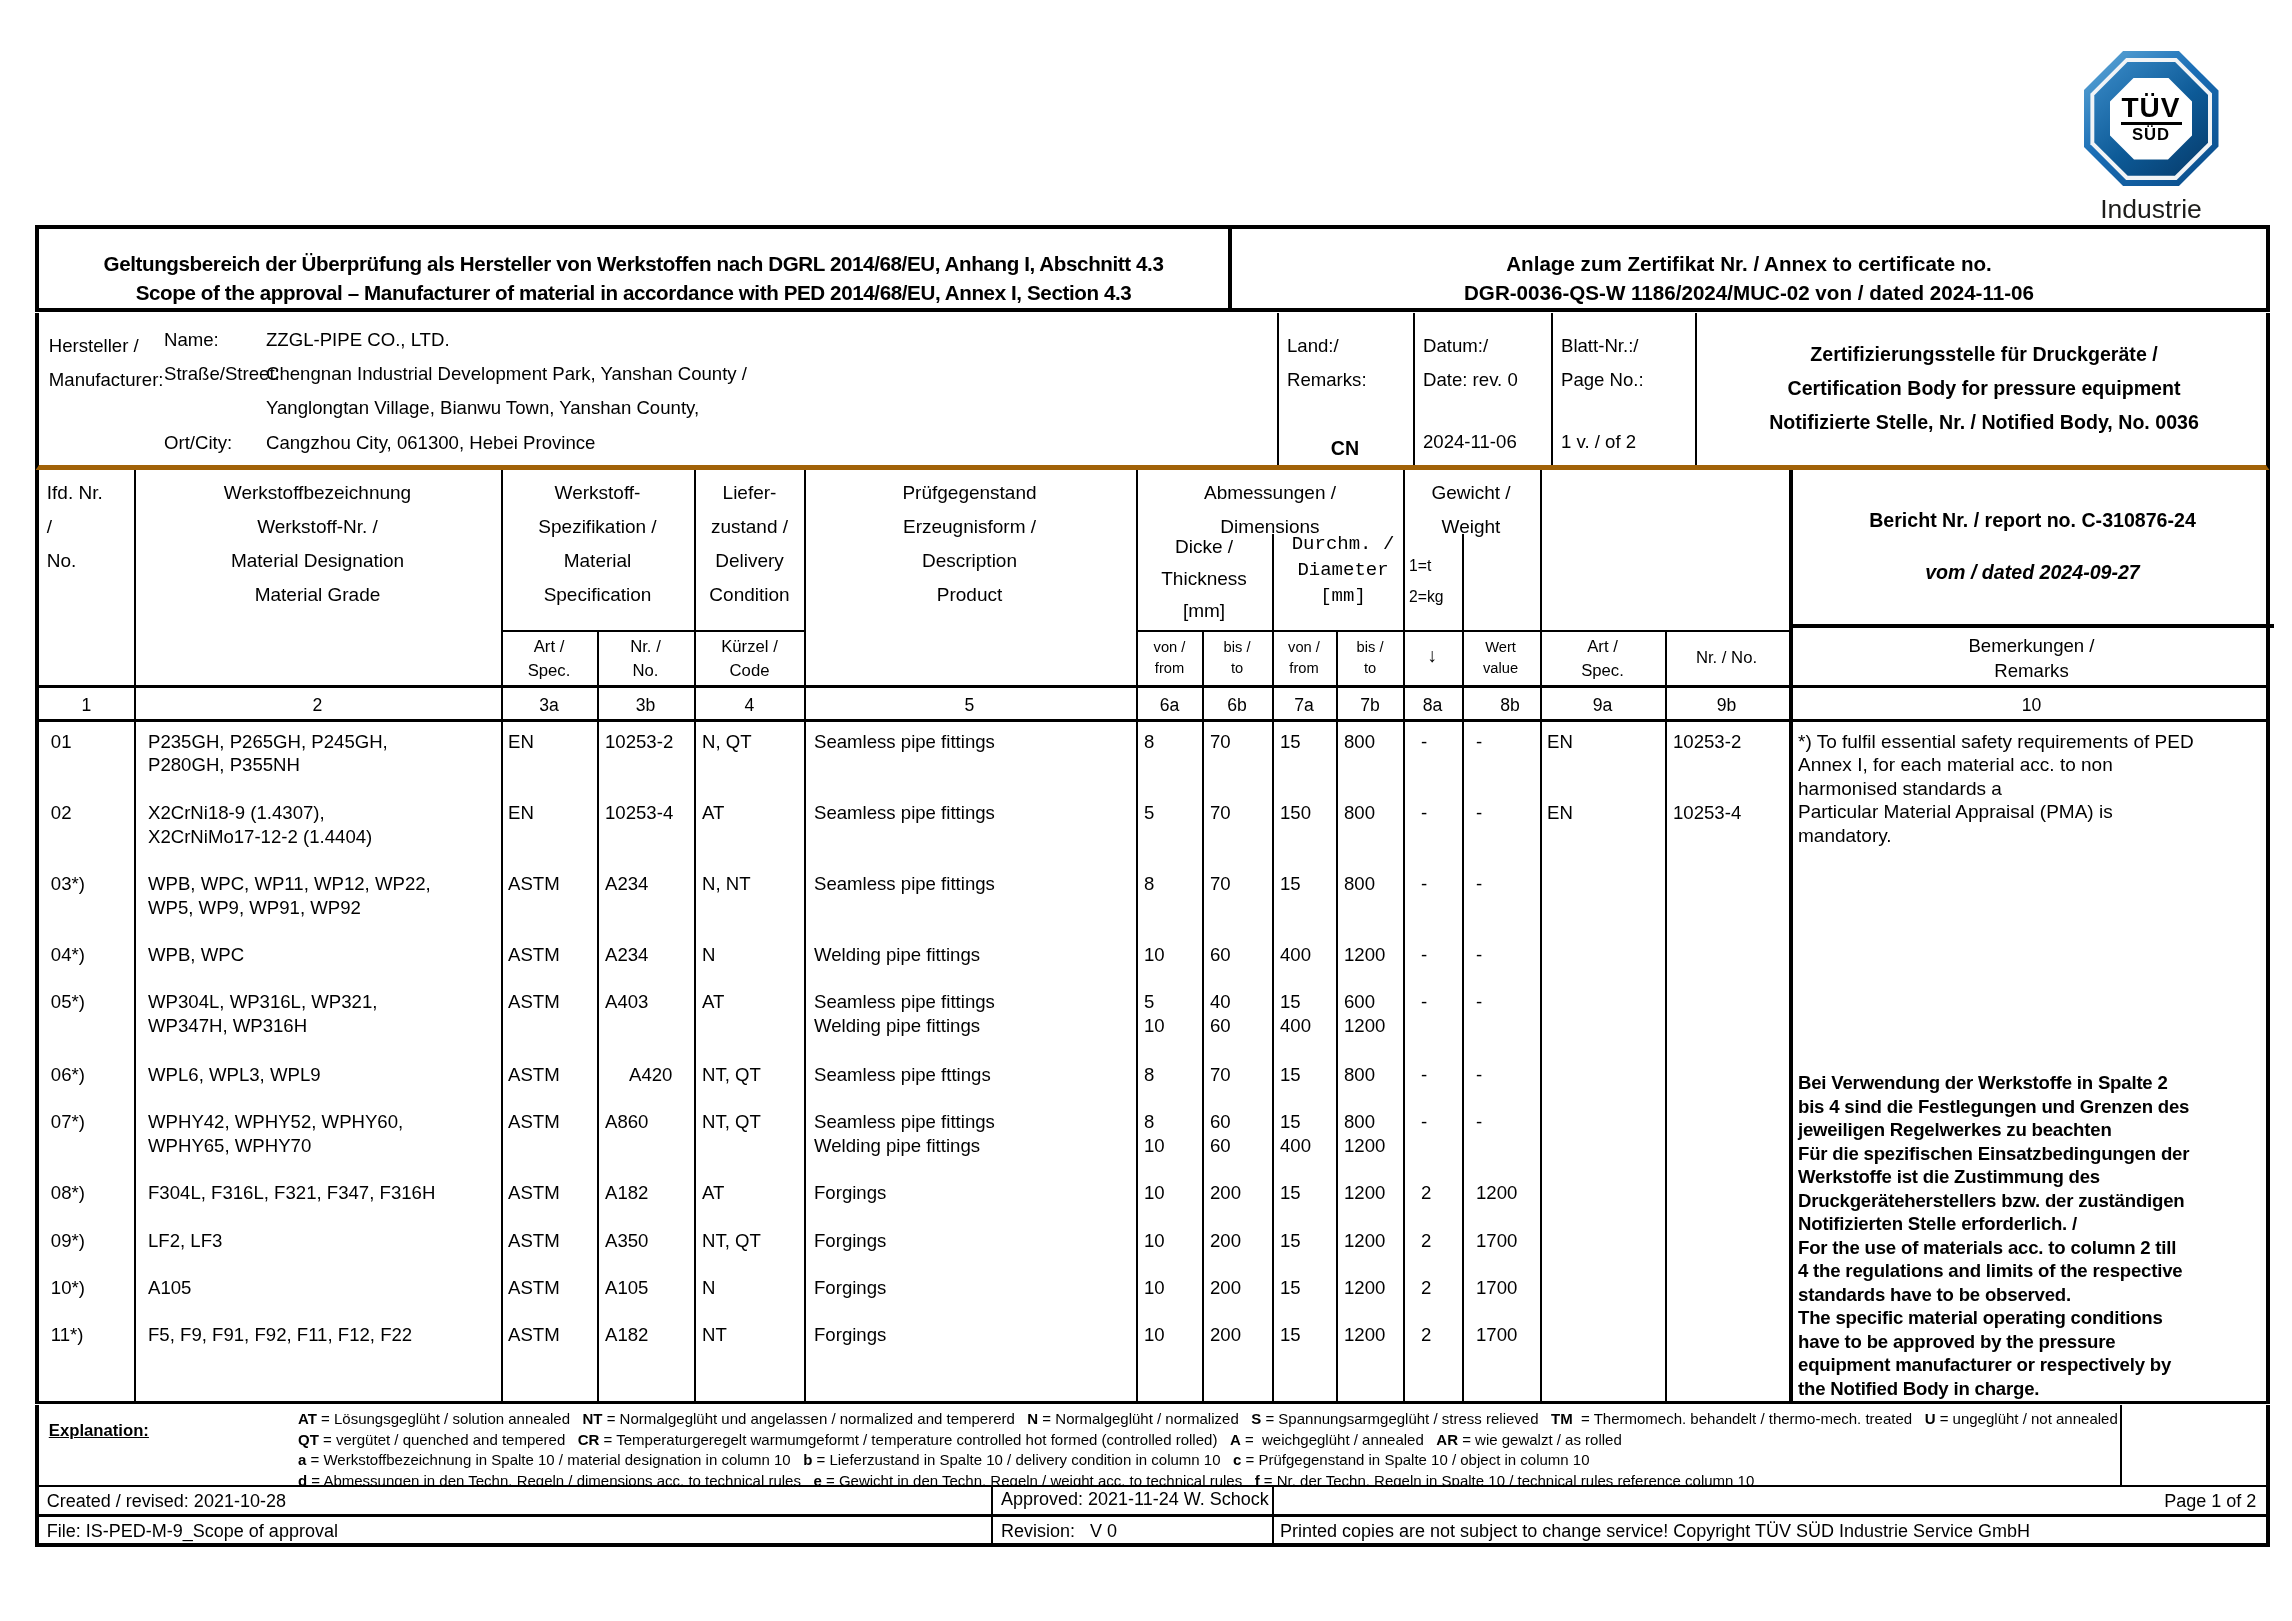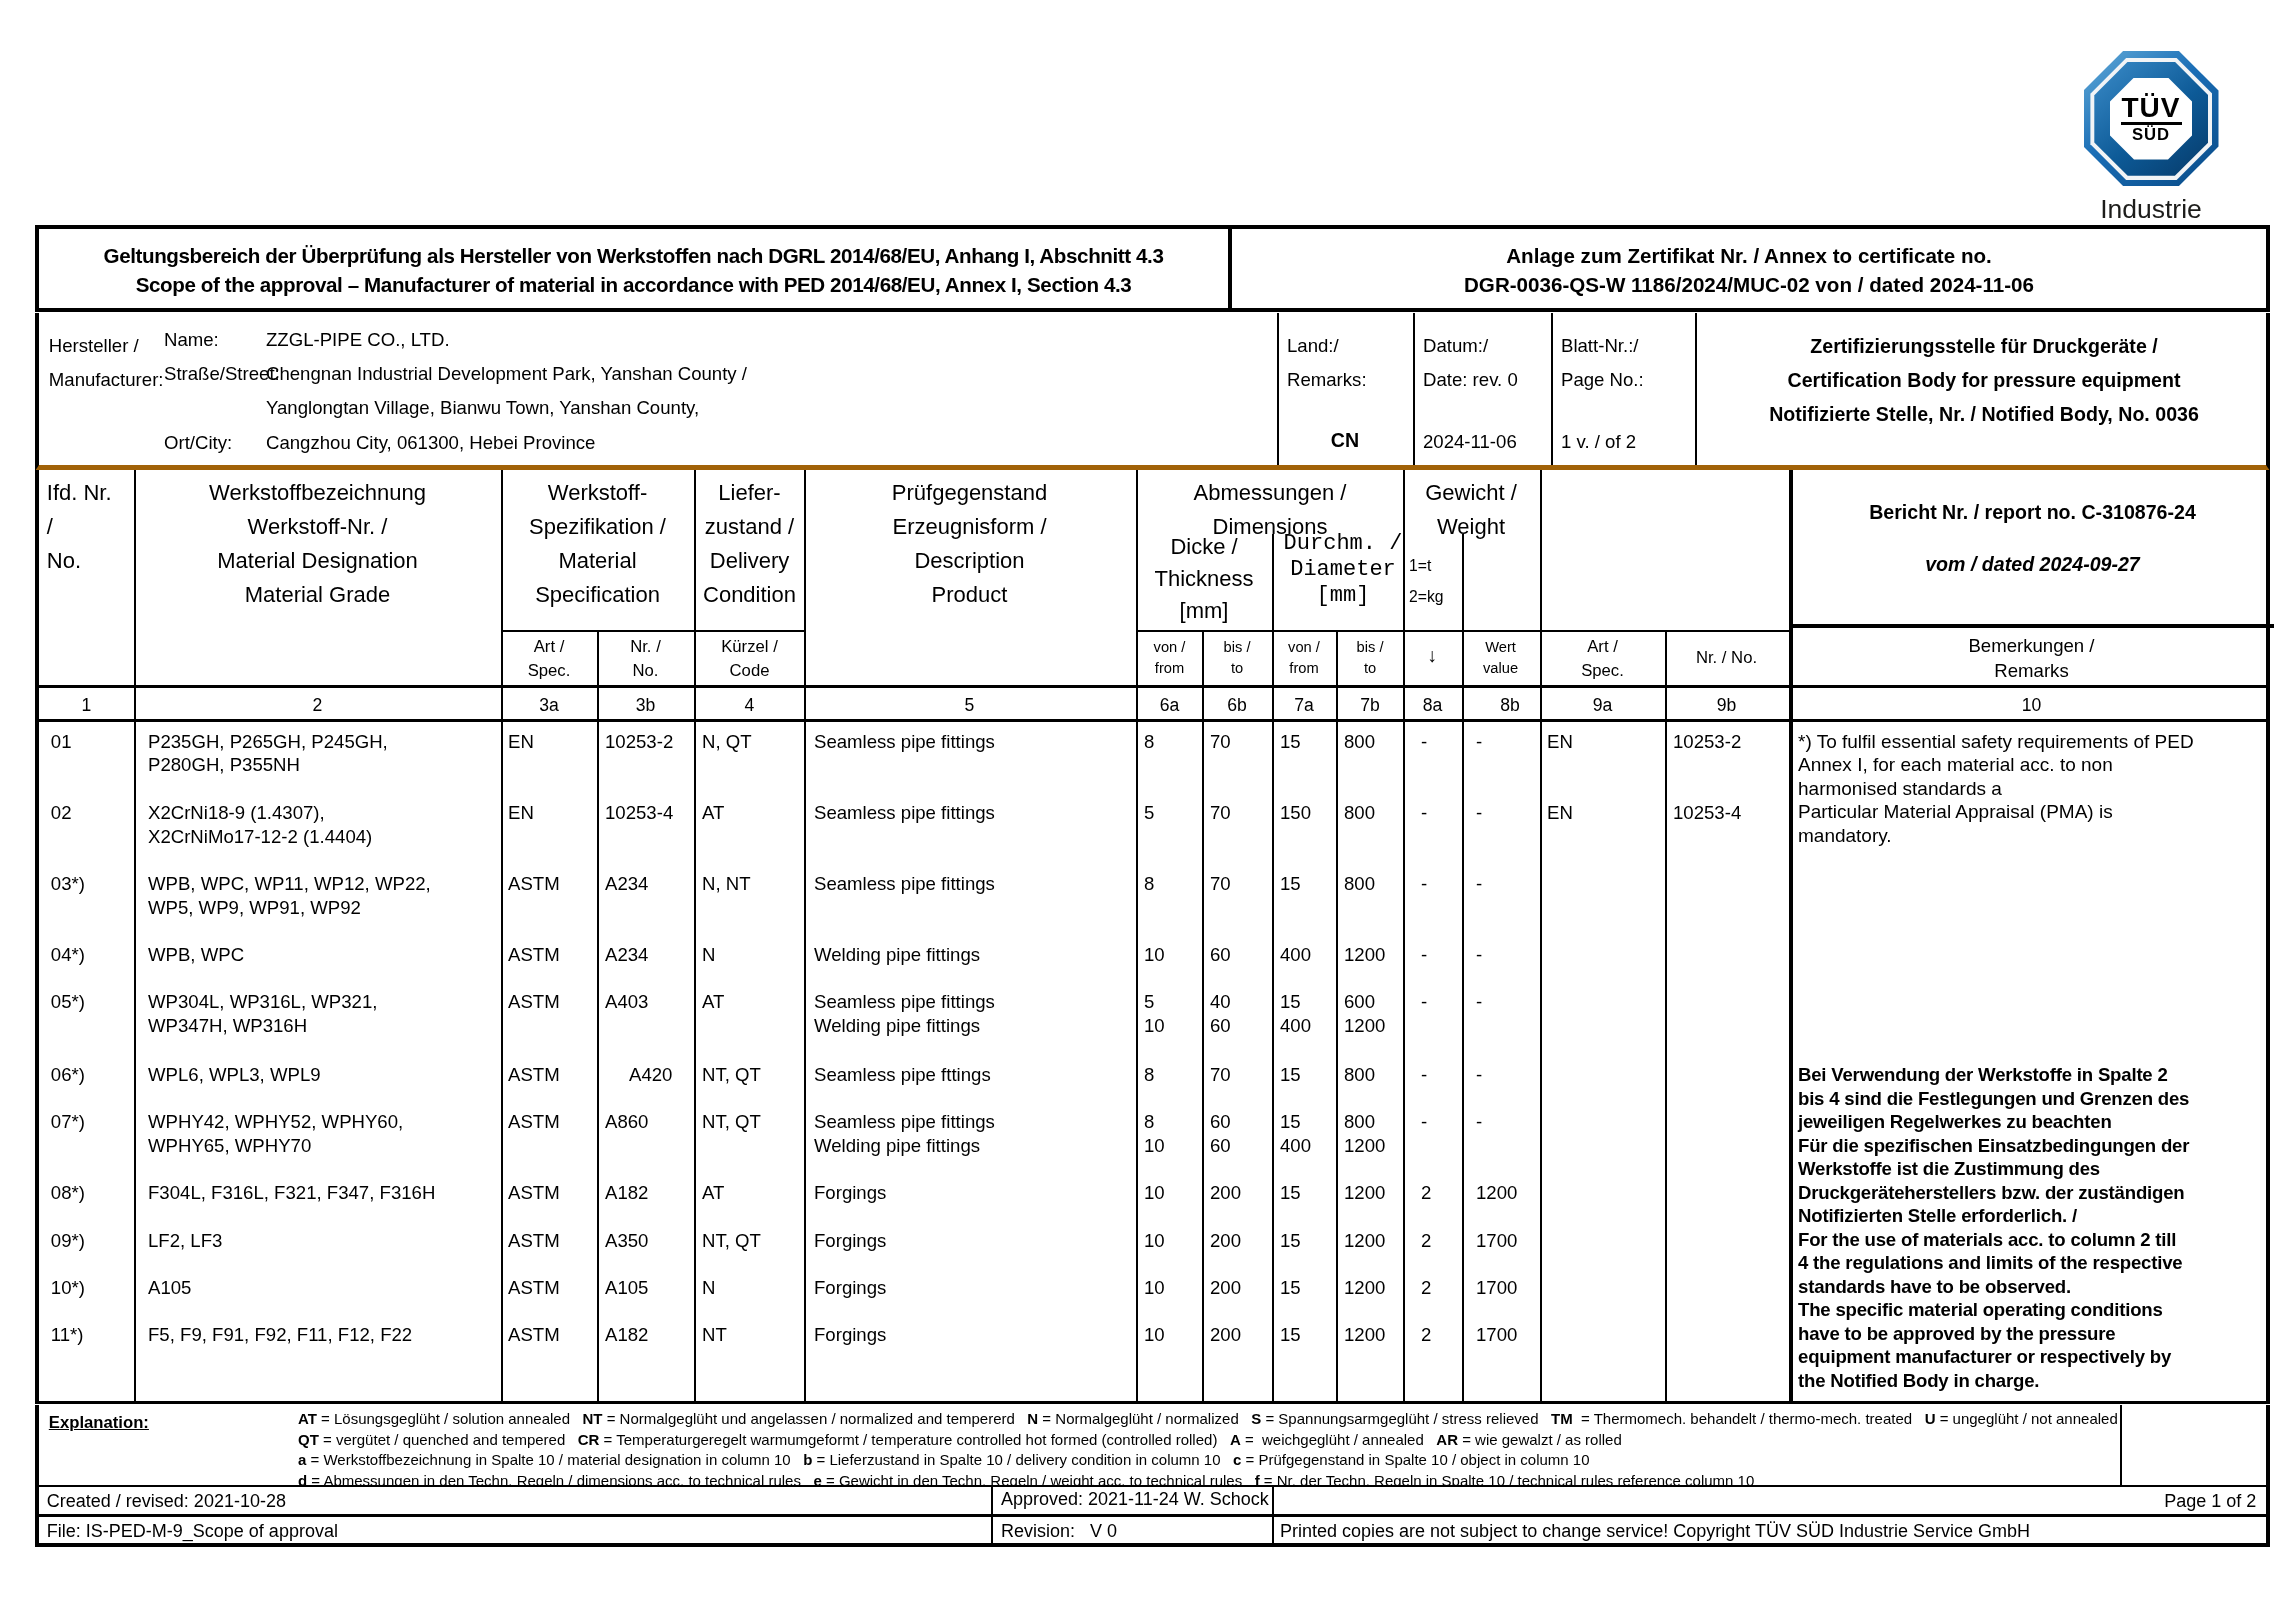--- a/index.html
+++ b/index.html
@@ -2,24 +2,24 @@
 <html><head>
 <meta charset="utf-8">
 <style>
   html,body{margin:0;padding:0;background:#ffffff;}
   #doc{position:relative;width:2293px;height:1621px;background:#ffffff;
        font-family:"Liberation Sans","DejaVu Sans",sans-serif;color:#000;overflow:hidden;}
   .abs{position:absolute;}
   .band{position:absolute;left:35px;width:2235px;box-sizing:border-box;background:#fff;}
   .pre{white-space:pre-line;}
   .ctr{text-align:center;}
-  .b{font-weight:bold;}
+  .b{font-weight:bold;margin-top:8px;}
   .vline{position:absolute;top:0;bottom:0;width:2px;background:#000;}
   .hline{position:absolute;height:2px;background:#000;}
-  .hc{position:absolute;white-space:pre-line;text-align:center;font-size:22px;line-height:34px;}
+  .hc{position:absolute;white-space:pre-line;text-align:center;font-size:19px;line-height:34px;}
   .hsub{position:absolute;white-space:pre-line;text-align:center;font-size:16.7px;line-height:23.5px;}
   .hsml{position:absolute;white-space:pre-line;text-align:center;font-size:14.7px;line-height:20.6px;}
   .bodycell{position:absolute;white-space:pre-line;font-size:18.6px;line-height:23.5px;}
   .numcell{position:absolute;text-align:center;font-size:17.6px;top:6.9px;}
   .footcell{position:absolute;font-size:18px;}
   .expline{position:absolute;left:259px;font-size:15px;white-space:pre;}
   .oct{clip-path:polygon(29.3% 0%,70.7% 0%,100% 29.3%,100% 70.7%,70.7% 100%,29.3% 100%,0% 70.7%,0% 29.3%);}
 </style>
 </head>
 <body>

